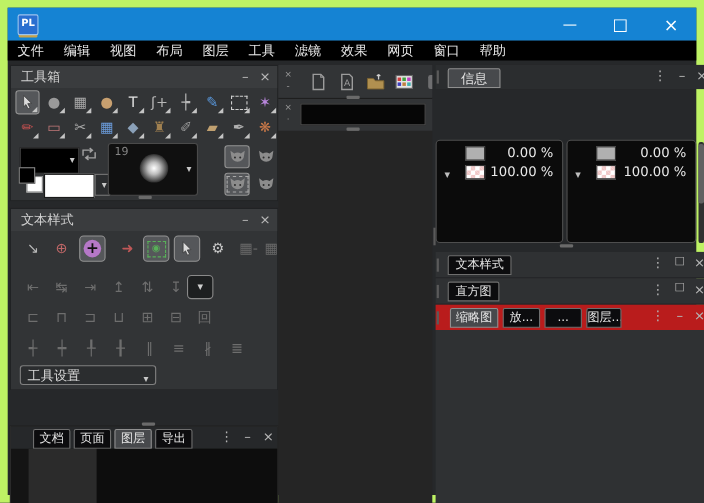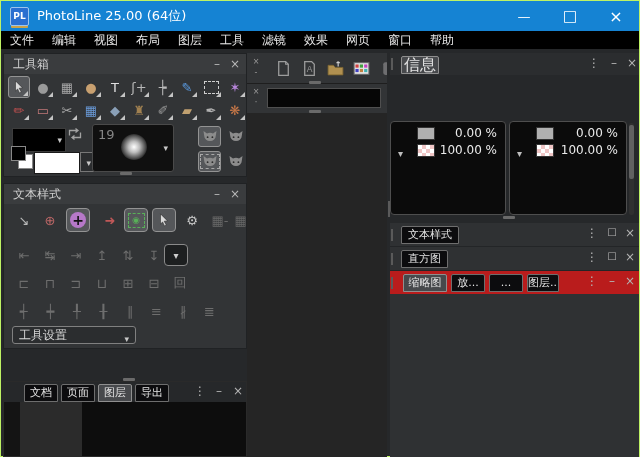--- a/index.html
+++ b/index.html
@@ -1,18 +1,18 @@
 <!DOCTYPE html>
 <html><head>
 <meta charset="utf-8">
 <style>
   html,body{margin:0;padding:0;width:640px;height:457px;overflow:hidden;background:#26282a;
     font-family:"DejaVu Sans","Liberation Sans",sans-serif;-webkit-font-smoothing:antialiased;}
   .abs{position:absolute}
-  #window{position:absolute;inset:0;background:#26282a;border:1px solid #bef264;box-sizing:border-box}
+  #window{position:absolute;inset:0;background:#26282a;border:7px solid #bef264;box-sizing:border-box}
   
   #titlebar{position:absolute;left:0;top:0;width:100%;height:30px;background:#1583d3;display:flex;align-items:center}
   #applogo{width:17px;height:17px;margin-left:9px;background:#2a6fd0;border:1px solid #9cc4ee;color:#fff;
     font-size:9px;font-weight:bold;display:flex;align-items:center;justify-content:center;border-radius:2px;
     box-shadow:0 3px 0 -1px #caa34a}
   #apptitle{color:#fff;font-size:13px;margin-left:8px}
   #capbtns{position:absolute;right:0;top:0;height:30px;display:flex}
   .capbtn{width:46px;height:30px;display:flex;align-items:center;justify-content:center;color:#fff;font-size:13px}
   
   #menubar{position:absolute;left:0;top:30px;width:100%;height:18px;background:#000;display:flex;align-items:center}
@@ -44,21 +44,21 @@
     font-size:11px;text-align:center;box-sizing:border-box;border-radius:2px 2px 0 0;white-space:nowrap;overflow:hidden}
   .tab.active{background:#47494c;border-color:#8f8f8f}
   .barbtn{position:absolute;color:#b4b4b4;font-size:12px;width:14px;text-align:center}
   .grip{position:absolute;width:2px;background:#5a5a5a}
   .notch{position:absolute;width:12px;height:3px;background:#6a6a6a;border-radius:1px}
   
   #fgswatch{position:absolute;background:#000;border:1px solid #3c3c3c}
   #bgswatch{position:absolute;background:#fff;border:1px solid #1a1a1a}
   .swchev{position:absolute;color:#c8c8c8;font-size:9px}
   #brushbox{position:absolute;background:#101010;border:1px solid #4a4a4a;border-radius:3px}
-  #brushsize{position:absolute;left:5px;top:2px;color:#858585;font-size:13px}
+  #brushsize{position:absolute;left:5px;top:2px;color:#858585;font-size:10px}
   #brushdot{position:absolute;left:28px;top:9px;width:26px;height:26px;border-radius:50%;
     background:radial-gradient(circle,#ffffff 0%,#bdbdbd 30%,#4d4d4d 62%,#101010 78%)}
   .catbtn{position:absolute;width:23px;height:21px;display:flex;align-items:center;justify-content:center;box-sizing:border-box}
   .catbtn.selected{background:#55575a;border:1px solid #939393;border-radius:3px}
   .catbtn svg{width:16px;height:13px}
   .catbtn .dash{border:1px dashed #a8a8a8;padding:0 1px;display:flex;align-items:center;justify-content:center}
   
   .ifield{position:absolute;color:#c2c2c2;font-size:12px;white-space:nowrap}
   
   .gbox{position:absolute;background:#0b0b0b;border:1px solid #4e4e4e;border-radius:4px;box-sizing:border-box}
@@ -75,21 +75,20 @@
   .vscroll{position:absolute;background:#303030;border-radius:2px}
   .vthumb{position:absolute;background:#616161;border-radius:2px}
 </style>
 </head>
 <body>
 
 <div id="window">
 
   <div id="titlebar">
     <div id="applogo">PL</div>
-    <div id="apptitle">PhotoLine 25.00 (64位)</div>
     <div id="capbtns">
       <div class="capbtn">—</div>
       <div class="capbtn" style="font-size:15px">□</div>
       <div class="capbtn" style="font-size:16px">×</div>
     </div>
   </div>
 
   <div id="menubar">
       <div class="menuitem">文件</div>
       <div class="menuitem">编辑</div>
@@ -361,21 +360,21 @@
     <div class="dockgrip" style="left:4px;top:15px">·</div>
     <div class="abs" style="left:20px;top:4px;width:114px;height:20px;background:#060606;border:1px solid #4f4f4f;box-sizing:border-box"></div>
   </div>
   <div class="notch" style="left:308px;top:109px"></div>
 
   <div class="abs" style="left:246px;top:112px;width:140px;height:344px;background:#252525"></div>
   <div class="grip" style="left:387px;top:200px;height:16px"></div>
 
   <div class="abs" style="left:389px;top:52px;width:249px;height:22px;background:#2b2d2f">
     <div class="grip" style="left:1px;top:5px;height:12px"></div>
-    <div class="tab active" style="left:11px;top:3px;width:38px;font-size:16px">信息</div>
+    <div class="tab active" style="left:11px;top:3px;width:48px;font-size:12px">信息</div>
     <span class="barbtn" style="left:197px;top:3px">⋮</span>
     <span class="barbtn" style="left:217px;top:3px">–</span>
     <span class="barbtn" style="left:235px;top:3px">×</span>
   </div>
 
   <div id="gradzone">
       <div class="gbox" style="left: 389px; top: 120px; width: 116px; height: 94px;">
         <span class="chev">▾</span>
         <span class="gswatch gray" style="top:5px"></span>
         <span class="gval" style="top:4px">0.00 %</span>

